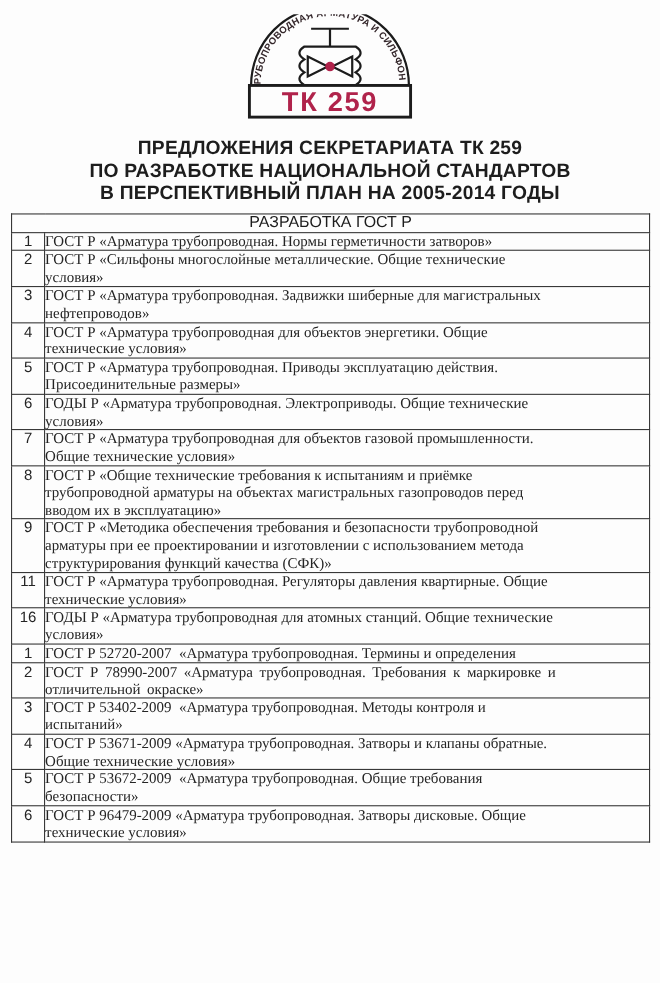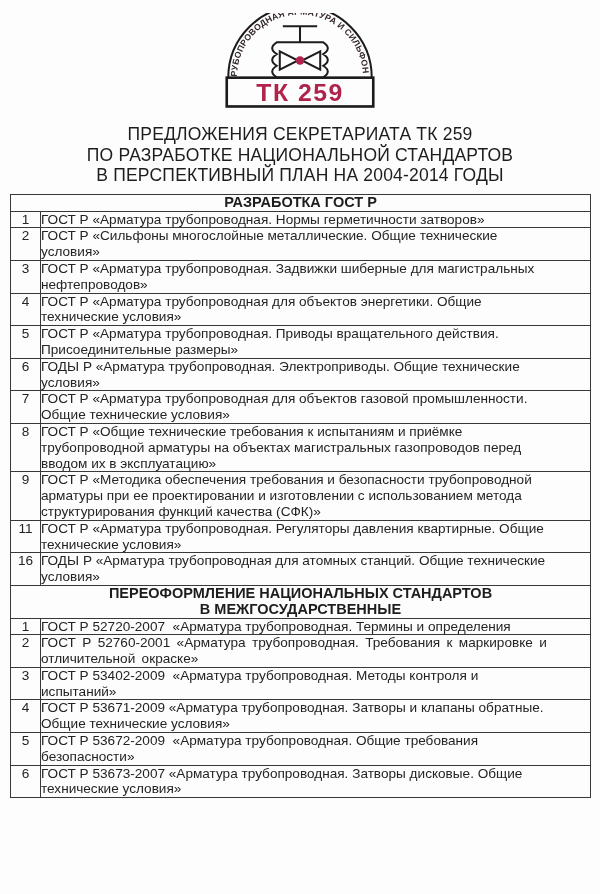--- a/index.html
+++ b/index.html
@@ -16,21 +16,21 @@
   .logo{
     width:152px;height:96px;
     margin:13px auto 0 auto;
     display:block;
   }
 
   
   .doc-title{
     margin-top:15px;
     text-align:center;
-    font-weight:normal;
+    font-weight:bold;
     font-size:17.5px;
     line-height:20.6px;
     color:#1d1d1d;
     letter-spacing:0.2px;
   }
 
   
   table.standards{
     border-collapse:collapse;
     table-layout:fixed;
@@ -41,32 +41,33 @@
     color:#242424;
   }
   table.standards col.c-num{width:30px;}
   table.standards th, table.standards td{
     border:1.5px solid #383838;
     padding:0;
     vertical-align:top;
   }
   th.section-header{
     text-align:center;
-    font-weight:bold;
+    font-weight:normal;
     font-size:14.5px;
     padding:1px 2px;
     color:#1d1d1d;
   }
   td.num{
     text-align:center;
     padding:1px 0;
   }
   td.txt{
     padding:1px 4px 1px 7px;
     white-space:pre-line;
+    font-family:Liberation Serif, serif;
   }
   td.txt.wide{word-spacing:2.6px;}
 </style>
 </head>
 <body>
 
 <div class="page">
 
   <svg class="logo" viewBox="0 0 150 95" xmlns="http://www.w3.org/2000/svg">
 
@@ -90,21 +91,21 @@
     </g>
     <circle cx="75" cy="47" r="4.3" stroke="none" fill="#b0234b"></circle>
 
     <rect x="2.5" y="64" width="145" height="28.5" fill="#fdfdfd" stroke="#1c1c1c" stroke-width="2.6"></rect>
     <text x="75" y="87" text-anchor="middle" font-size="24.5" font-weight="bold" letter-spacing="1.5" fill="#b0234b">ТК 259</text>
   </svg>
 
   <div class="doc-title">
       <div>ПРЕДЛОЖЕНИЯ СЕКРЕТАРИАТА ТК 259</div>
       <div>ПО РАЗРАБОТКЕ НАЦИОНАЛЬНОЙ СТАНДАРТОВ</div>
-      <div>В ПЕРСПЕКТИВНЫЙ ПЛАН НА 2004-2014 ГОДЫ</div>
+      <div>В ПЕРСПЕКТИВНЫЙ ПЛАН НА 2005-2014 ГОДЫ</div>
     </div>
 
   <table class="standards">
     <colgroup>
         <col class="c-num">
         <col>
       </colgroup>
     <tbody>
         <tr>
           <th class="section-header" colspan="2">РАЗРАБОТКА ГОСТ Р</th>
@@ -123,21 +124,21 @@
           <td class="txt">ГОСТ Р «Арматура трубопроводная. Задвижки шиберные для магистральных
 нефтепроводов»</td>
         </tr>
         <tr>
           <td class="num">4</td>
           <td class="txt">ГОСТ Р «Арматура трубопроводная для объектов энергетики. Общие
 технические условия»</td>
         </tr>
         <tr>
           <td class="num">5</td>
-          <td class="txt">ГОСТ Р «Арматура трубопроводная. Приводы вращательного действия.
+          <td class="txt">ГОСТ Р «Арматура трубопроводная. Приводы эксплуатацию действия.
 Присоединительные размеры»</td>
         </tr>
         <tr>
           <td class="num">6</td>
           <td class="txt">ГОДЫ Р «Арматура трубопроводная. Электроприводы. Общие технические
 условия»</td>
         </tr>
         <tr>
           <td class="num">7</td>
           <td class="txt">ГОСТ Р «Арматура трубопроводная для объектов газовой промышленности.
@@ -159,47 +160,44 @@
           <td class="num">11</td>
           <td class="txt">ГОСТ Р «Арматура трубопроводная. Регуляторы давления квартирные. Общие
 технические условия»</td>
         </tr>
         <tr>
           <td class="num">16</td>
           <td class="txt">ГОДЫ Р «Арматура трубопроводная для атомных станций. Общие технические
 условия»</td>
         </tr>
         <tr>
-          <th class="section-header" colspan="2">ПЕРЕОФОРМЛЕНИЕ НАЦИОНАЛЬНЫХ СТАНДАРТОВ<br>В МЕЖГОСУДАРСТВЕННЫЕ</th>
-        </tr>
-        <tr>
           <td class="num">1</td>
           <td class="txt">ГОСТ Р 52720-2007 &nbsp;«Арматура трубопроводная. Термины и определения</td>
         </tr>
         <tr>
           <td class="num">2</td>
-          <td class="txt wide">ГОСТ Р 52760-2001 «Арматура трубопроводная. Требования к маркировке и
+          <td class="txt wide">ГОСТ Р 78990-2007 «Арматура трубопроводная. Требования к маркировке и
 отличительной окраске»</td>
         </tr>
         <tr>
           <td class="num">3</td>
           <td class="txt">ГОСТ Р 53402-2009 &nbsp;«Арматура трубопроводная. Методы контроля и
 испытаний»</td>
         </tr>
         <tr>
           <td class="num">4</td>
           <td class="txt">ГОСТ Р 53671-2009 «Арматура трубопроводная. Затворы и клапаны обратные.
 Общие технические условия»</td>
         </tr>
         <tr>
           <td class="num">5</td>
           <td class="txt">ГОСТ Р 53672-2009 &nbsp;«Арматура трубопроводная. Общие требования
 безопасности»</td>
         </tr>
         <tr>
           <td class="num">6</td>
-          <td class="txt">ГОСТ Р 53673-2007 «Арматура трубопроводная. Затворы дисковые. Общие
+          <td class="txt">ГОСТ Р 96479-2009 «Арматура трубопроводная. Затворы дисковые. Общие
 технические условия»</td>
         </tr>
       </tbody>
   </table>
 
 </div>
 
 </body></html>

